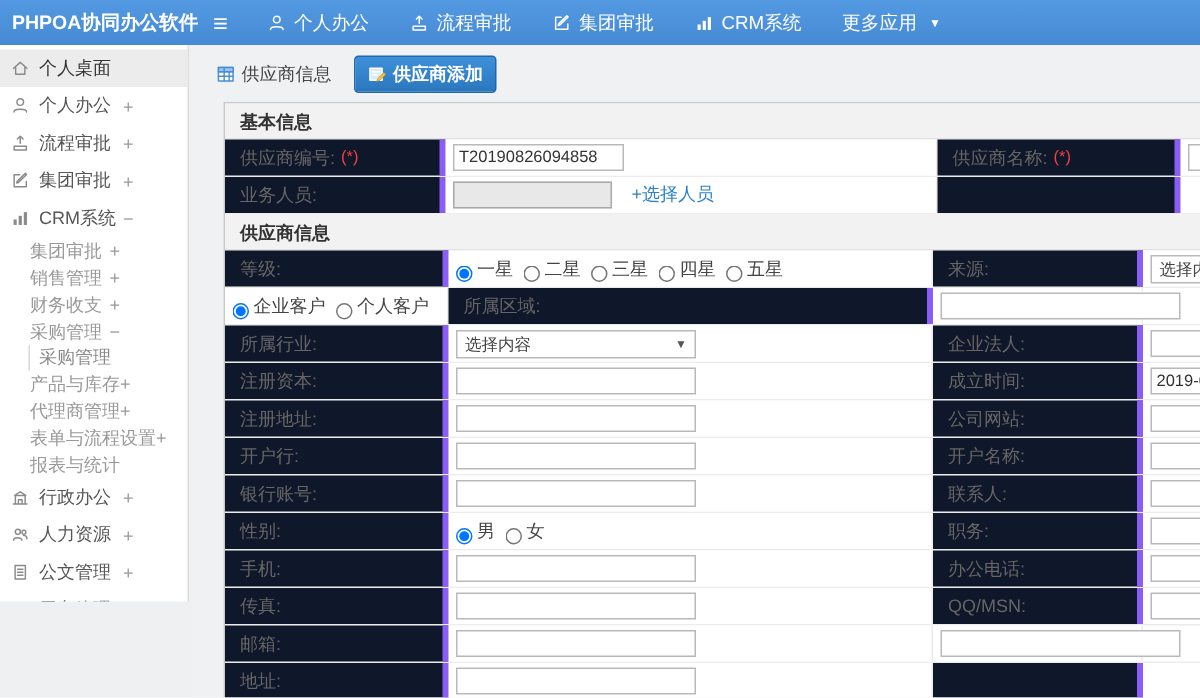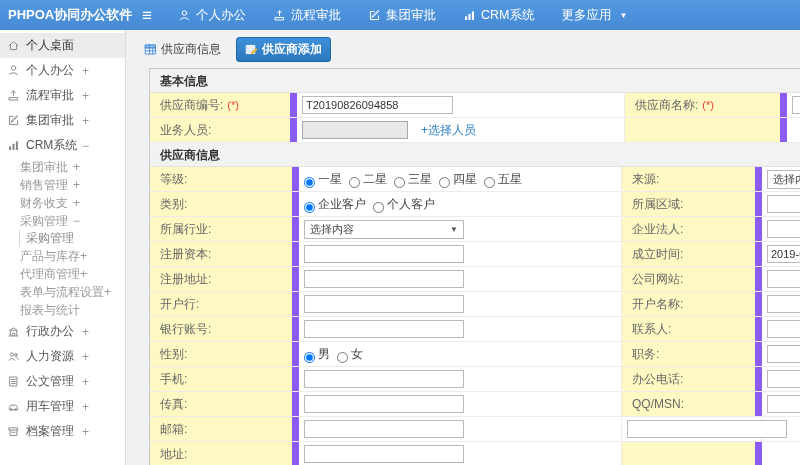--- a/index.html
+++ b/index.html
@@ -16,21 +16,21 @@
   .caret{font-size:8px;margin-left:3px}
 
   
   .ico{display:inline-flex;color:#8a8a8a;line-height:0}
   .ico svg{width:13px;height:13px}
   svg{fill:none;stroke:currentColor;stroke-width:1.2;stroke-linecap:round;stroke-linejoin:round}
   svg.bars rect{fill:currentColor;stroke:none}
   .topbar .ico{color:#fff}
 
   
-  .sidebar{position:absolute;left:0;top:30px;width:126px;height:435px;background:#fff;
+  .sidebar{position:absolute;left:0;top:30px;width:126px;height:371px;background:#fff;
            border-right:1px solid #dcdcdc;padding-top:3px;overflow:hidden}
   .side-item{display:flex;align-items:center;cursor:pointer;white-space:nowrap}
   .side-item .lbl{margin-left:6px}
   .side-item .grow{flex:1}
   .plus{color:#999;font-size:12px}
   .lvl0{height:25px;padding:0 36px 0 7px;color:#555}
   .lvl0.active{background:#ececec;color:#333}
   .lvl1{height:18px;padding:0 45px 0 20px;color:#999}
   .lvl1 .lbl{margin-left:0}
   .subsubgroup{border-left:1px solid #d8d8d8;margin-left:19px}
@@ -44,21 +44,21 @@
   .tab .ico{color:#4a8fd6}
   .tab.active{background:linear-gradient(180deg,#3f90da,#2a77bd);border:1px solid #1d69ad;border-radius:3px;
               color:#fff;font-weight:bold}
 
   
   .panel{margin-left:22px;width:1105px;background:#fff;border:1px solid #c8c8c8}
   .sec-h{height:24px;line-height:24px;background:#f2f2f2;border-bottom:1px solid #e2e2e2;
          padding-left:10px;font-weight:bold;color:#333}
   .frow{display:grid;height:25px;border-bottom:1px solid #ececec}
   .cell{display:flex;align-items:center;height:100%;white-space:nowrap}
-  .lcell{background:#fef9c3;padding-left:10px;border-right:7px solid #8b5cf6;color:#666}
+  .lcell{background:#0f172a;padding-left:10px;border-right:4px solid #8b5cf6;color:#666}
   .fcell{padding-left:5px;border-right:1px solid #ececec;background:#fff}
   .req{color:#f04040;margin-left:4px;font-size:11px}
   .tin{height:18px;border:1px solid #b9b9b9;padding:0 3px;font-size:11px;font-family:inherit;color:#333;background:#fff}
   .tin.dis{background:#e8e8e8;border-color:#a8a8a8}
   .link{color:#2f82c6;margin-left:13px;cursor:pointer}
   .fsel{height:19px;border:1px solid #b9b9b9;display:flex;align-items:center;justify-content:space-between;
         padding:0 5px;background:#fff;color:#444;cursor:pointer;font-size:11px}
   .fsel .car{font-size:8px;color:#555;margin-left:6px}
   .rgroup{display:flex;align-items:center}
   .rad{display:inline-flex;align-items:flex-end;margin-right:7px;cursor:pointer;color:#444}
@@ -294,21 +294,21 @@
       </div>
     </div>
   <div class="panel">
       <div class="sec-h">基本信息</div>
       <div class="frow" style="grid-template-columns: 147px 328px 162px 1fr;">
         <div class="cell lcell">
           <span class="flabel">供应商编号:</span>
           <span class="req">(*)</span>
         </div>
         <div class="cell fcell">
-          <span><input class="tin" type="text" value="T20190826094858" style="width: 151px;"></span>
+          <span><input class="tin" type="text" value="T20190826094858" style="width: 114px;"></span>
         </div>
         <div class="cell lcell">
           <span class="flabel">供应商名称:</span>
           <span class="req">(*)</span>
         </div>
         <div class="cell fcell">
           <span><input class="tin" type="text" value="" style="width: 160px;"></span>
         </div>
       </div>
       <div class="frow" style="grid-template-columns: 147px 328px 162px 1fr;">
@@ -353,23 +353,20 @@
         <div class="cell lcell">
           <span class="flabel">来源:</span>
         </div>
         <div class="cell fcell">
           <div class="fsel" style="width: 160px;">
             <span>选择内容</span>
           </div>
         </div>
       </div>
       <div class="frow" style="grid-template-columns: 149px 323px 140px 1fr;">
-        <div class="cell lcell">
-          <span class="flabel">类别:</span>
-        </div>
         <div class="cell fcell">
           <span class="rgroup">
             <label class="rad">
               <input type="radio" name="rg1" checked="" style="">
               <span>企业客户</span>
             </label>
             <label class="rad">
               <input type="radio" name="rg1" style="">
               <span>个人客户</span>
             </label>

